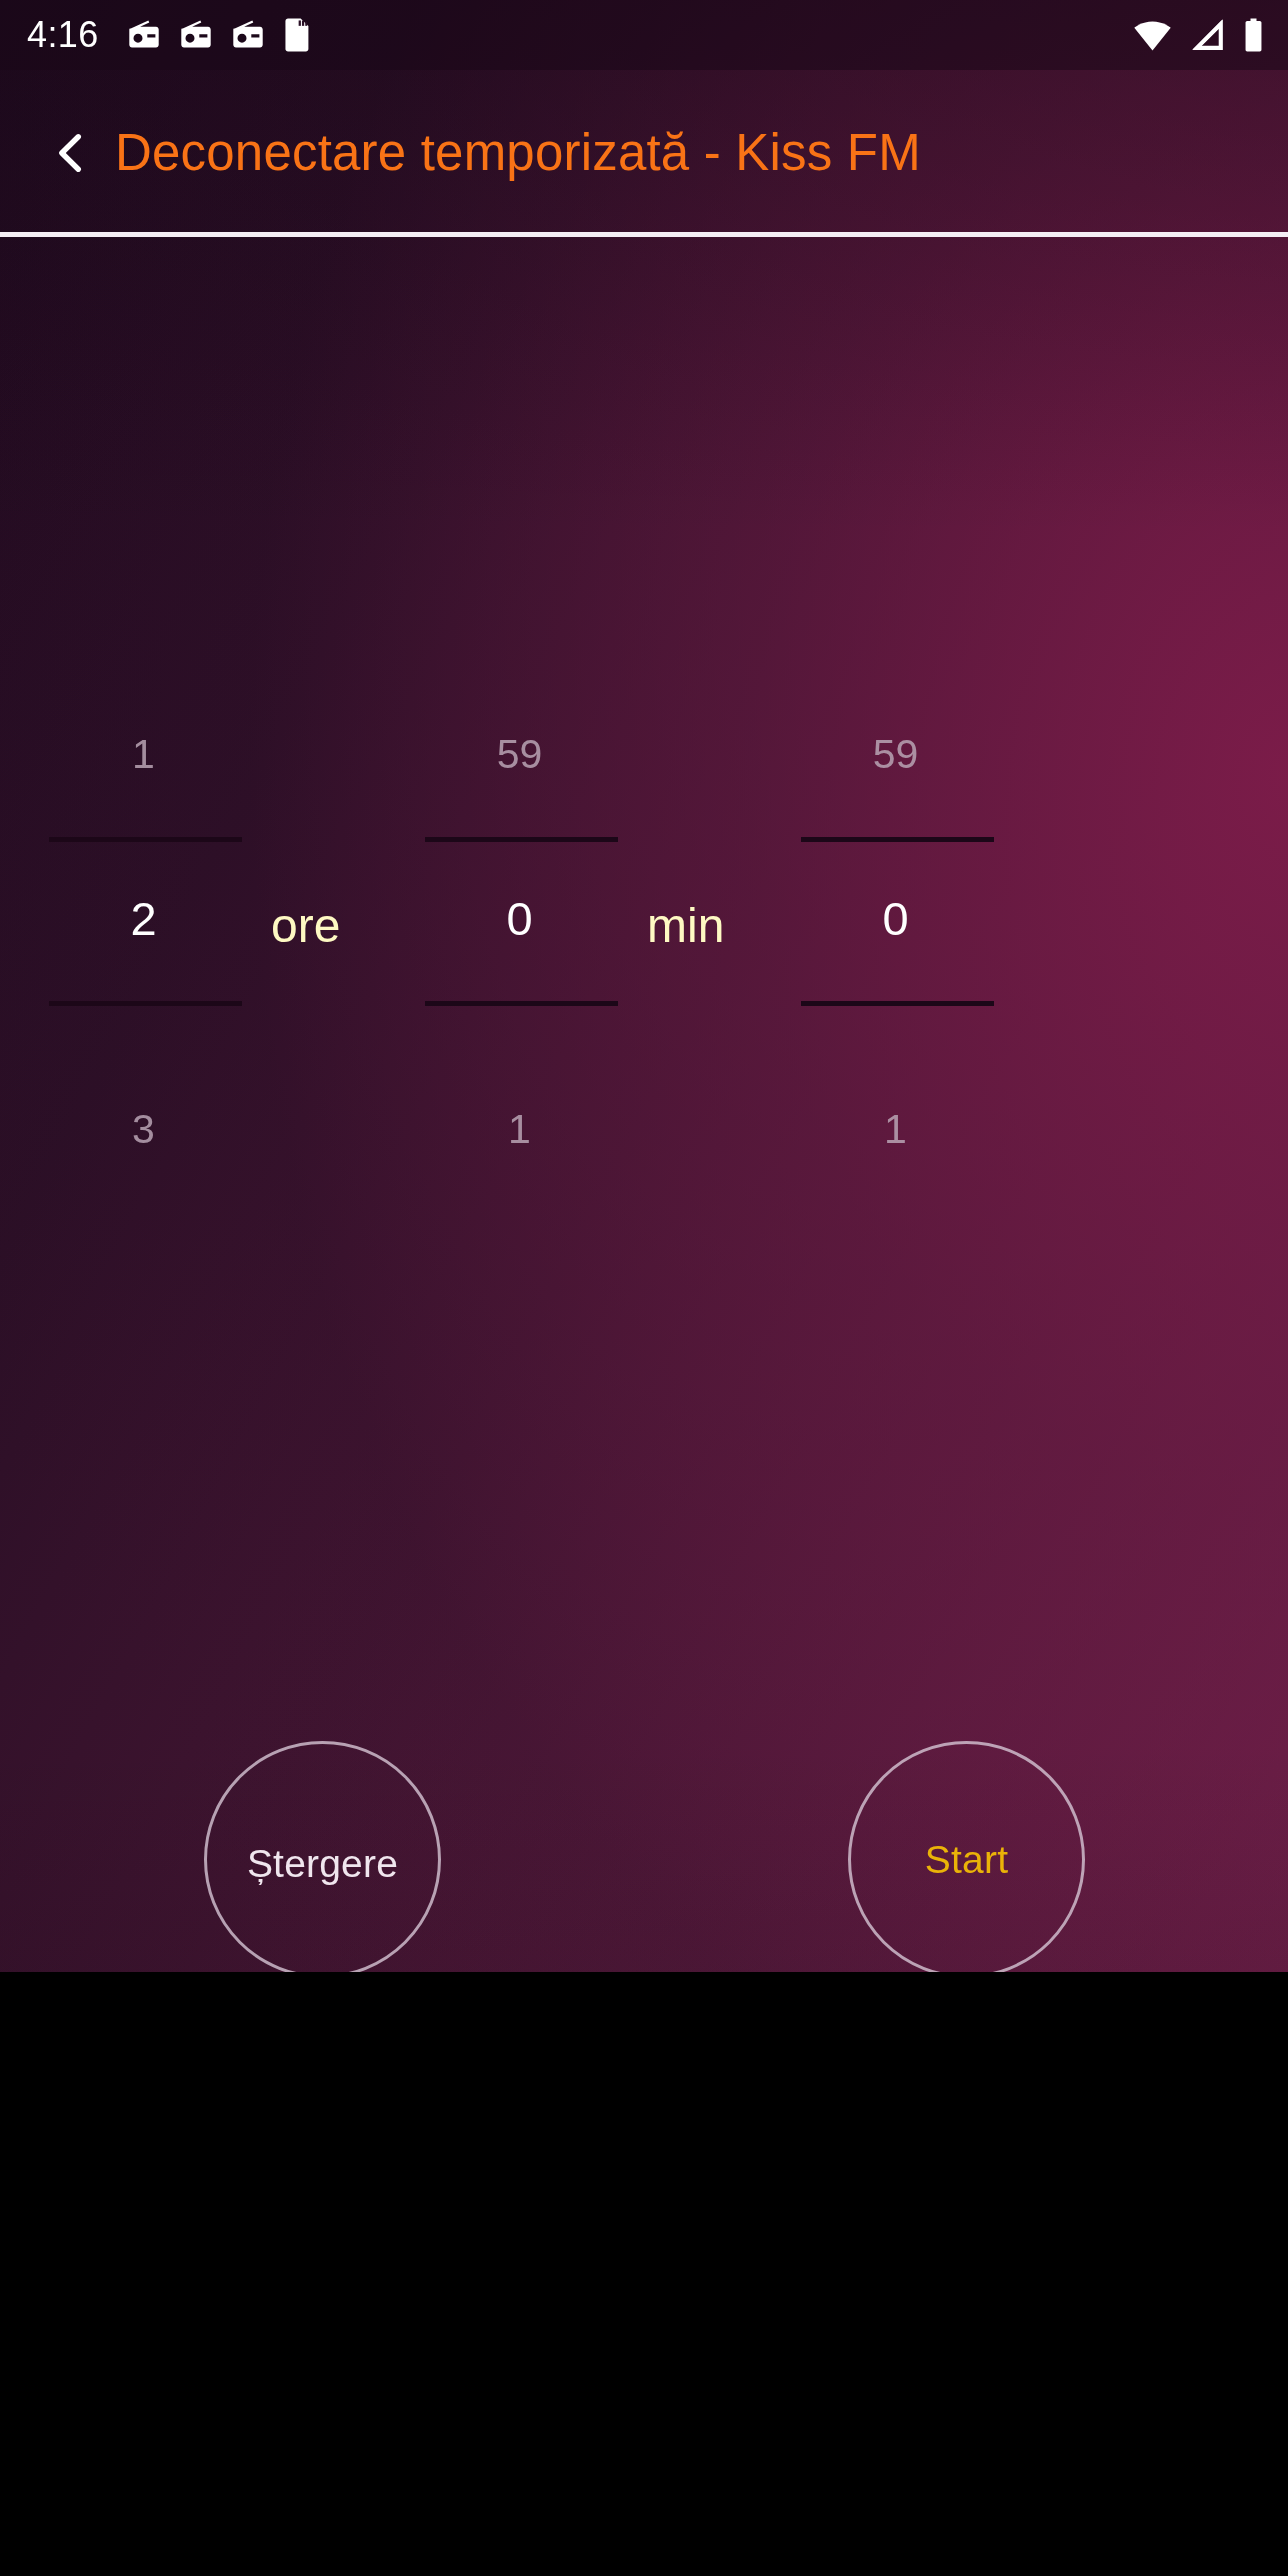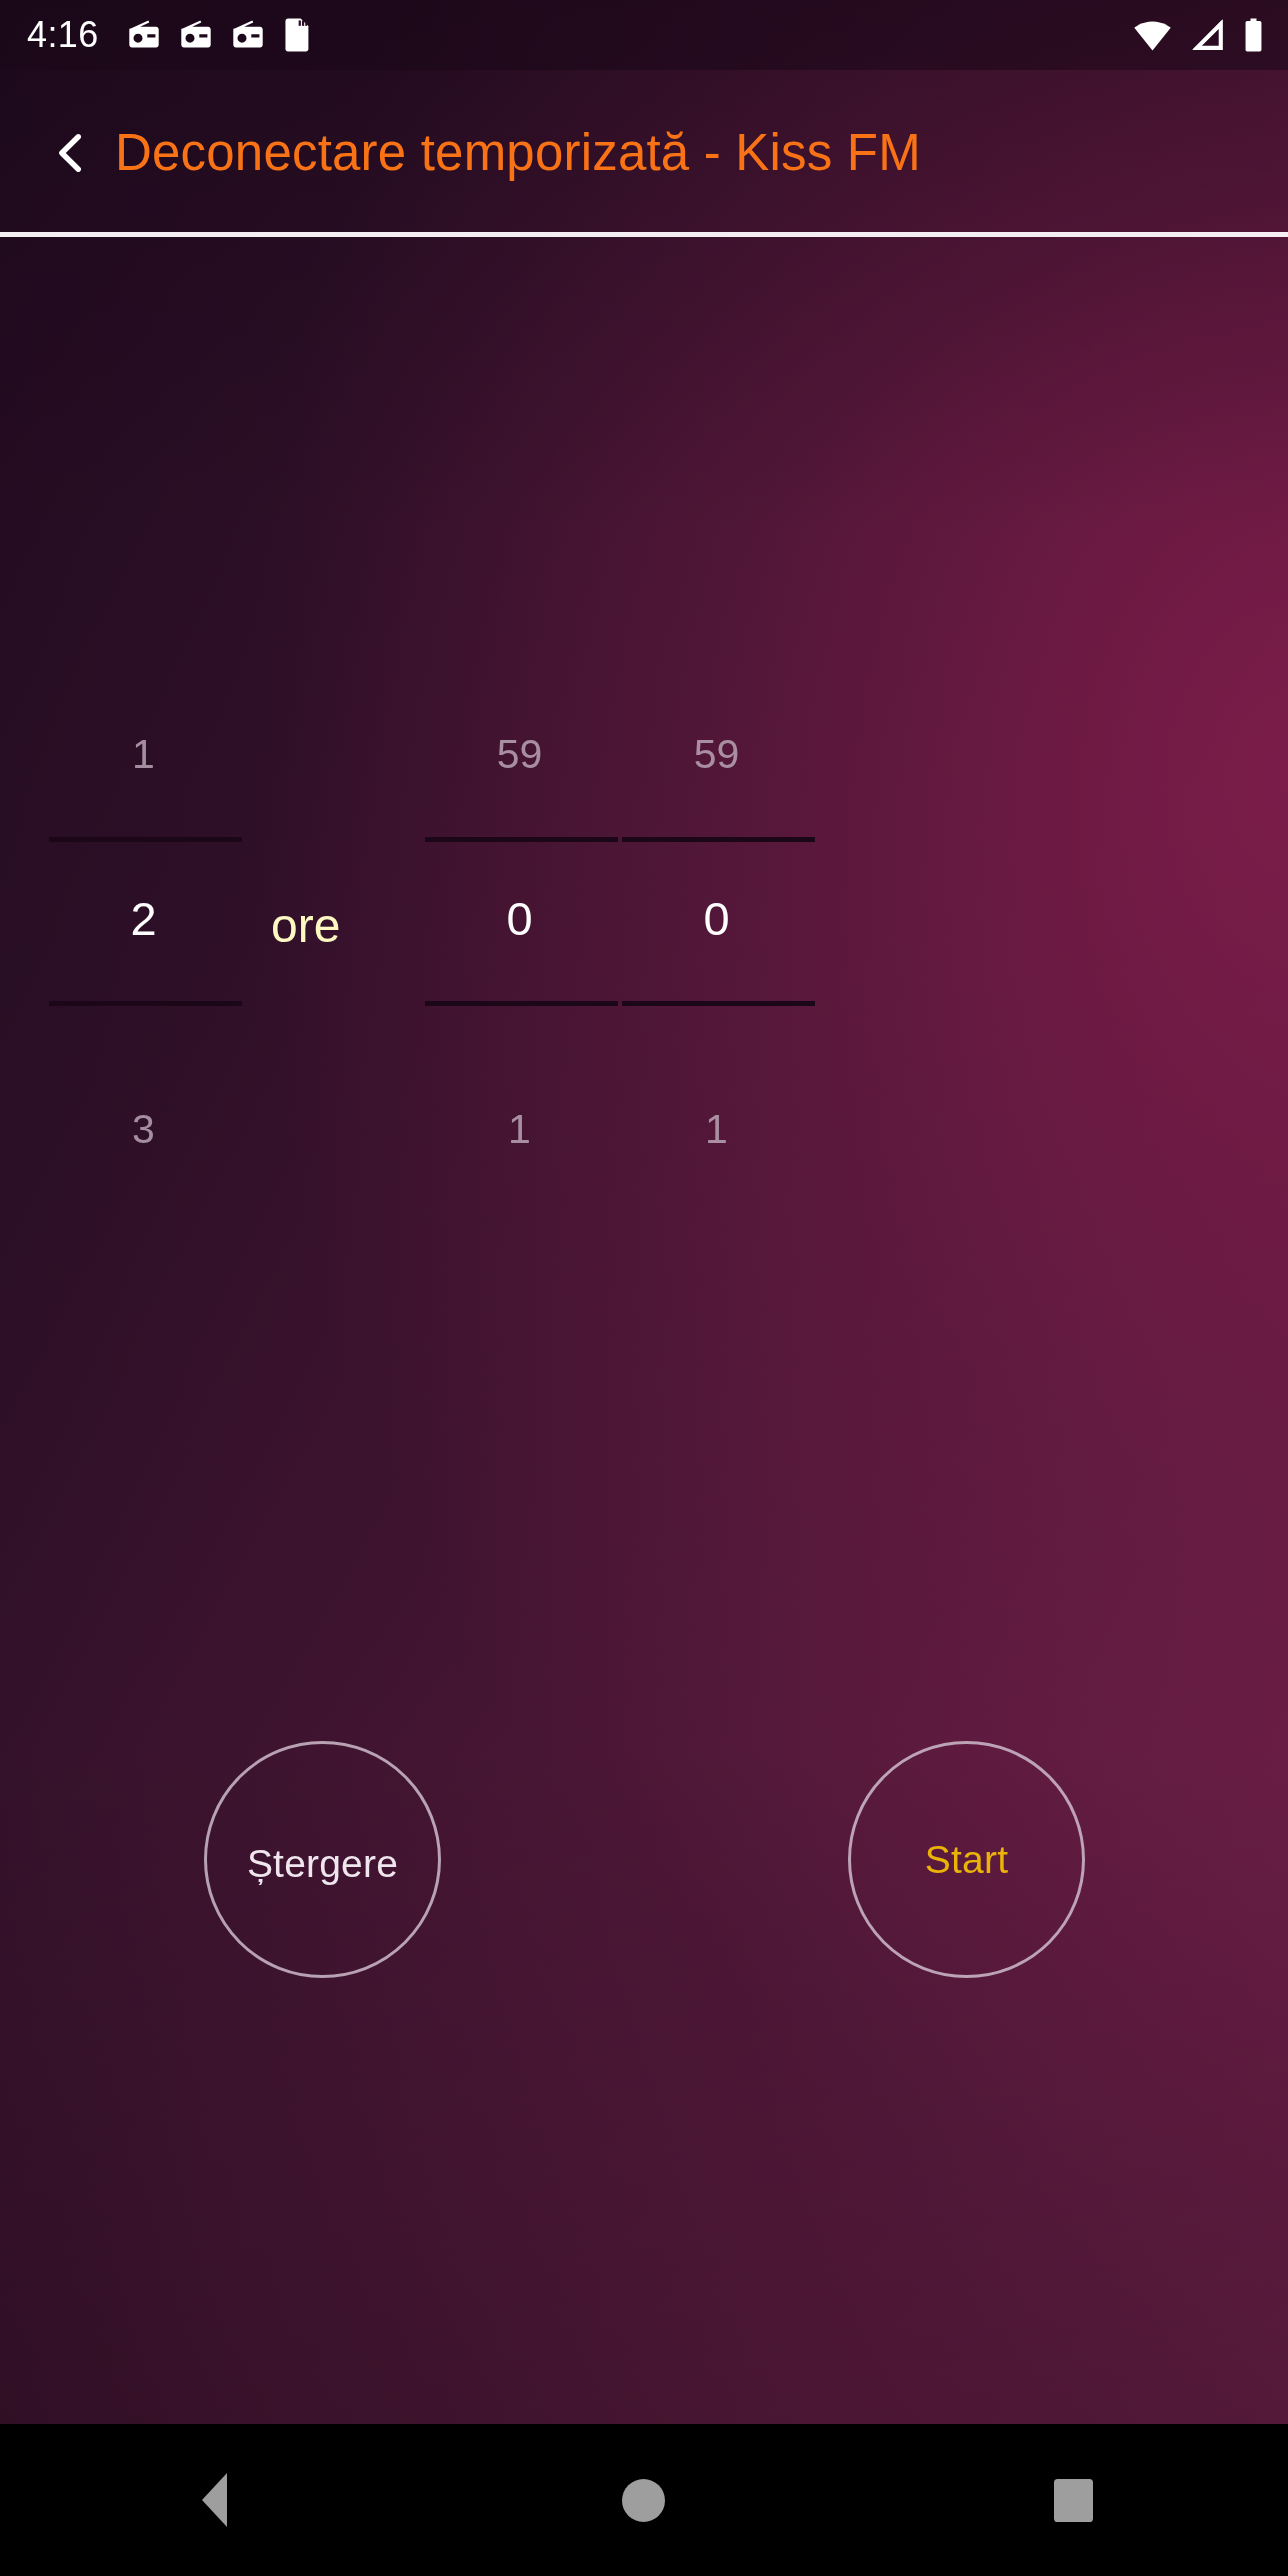--- a/index.html
+++ b/index.html
@@ -5,21 +5,21 @@
   * { margin:0; padding:0; box-sizing:border-box; }
   html, body {
     width:1288px; height:2576px;
     background:#000;
     font-family:"Liberation Sans", sans-serif;
     overflow:hidden;
   }
 
   #screen {
     position:relative;
-    width:1288px; height:2576px;
+    width:1288px; height:1972px;
     overflow:hidden;
     background:#2a0f26;
     padding-left:10px;
   }
 
   
   #bg-gradient {
     position:absolute;
     left:0; top:0; width:1288px; height:2424px;
     background:
@@ -253,20 +253,21 @@
     </div>
     <div class="picker-unit" id="unit-hours">ore</div>
 
     <div class="picker-column" id="col-minutes">
       <div class="picker-ghost above">59</div>
       <div class="picker-rule top"></div>
       <div class="picker-value">0</div>
       <div class="picker-rule bottom"></div>
       <div class="picker-ghost below">1</div>
     </div>
+    <div class="picker-unit" id="unit-minutes">min</div>
 
     <div class="picker-column" id="col-seconds">
       <div class="picker-ghost above">59</div>
       <div class="picker-rule top"></div>
       <div class="picker-value">0</div>
       <div class="picker-rule bottom"></div>
       <div class="picker-ghost below">1</div>
     </div>
 
   </div>

